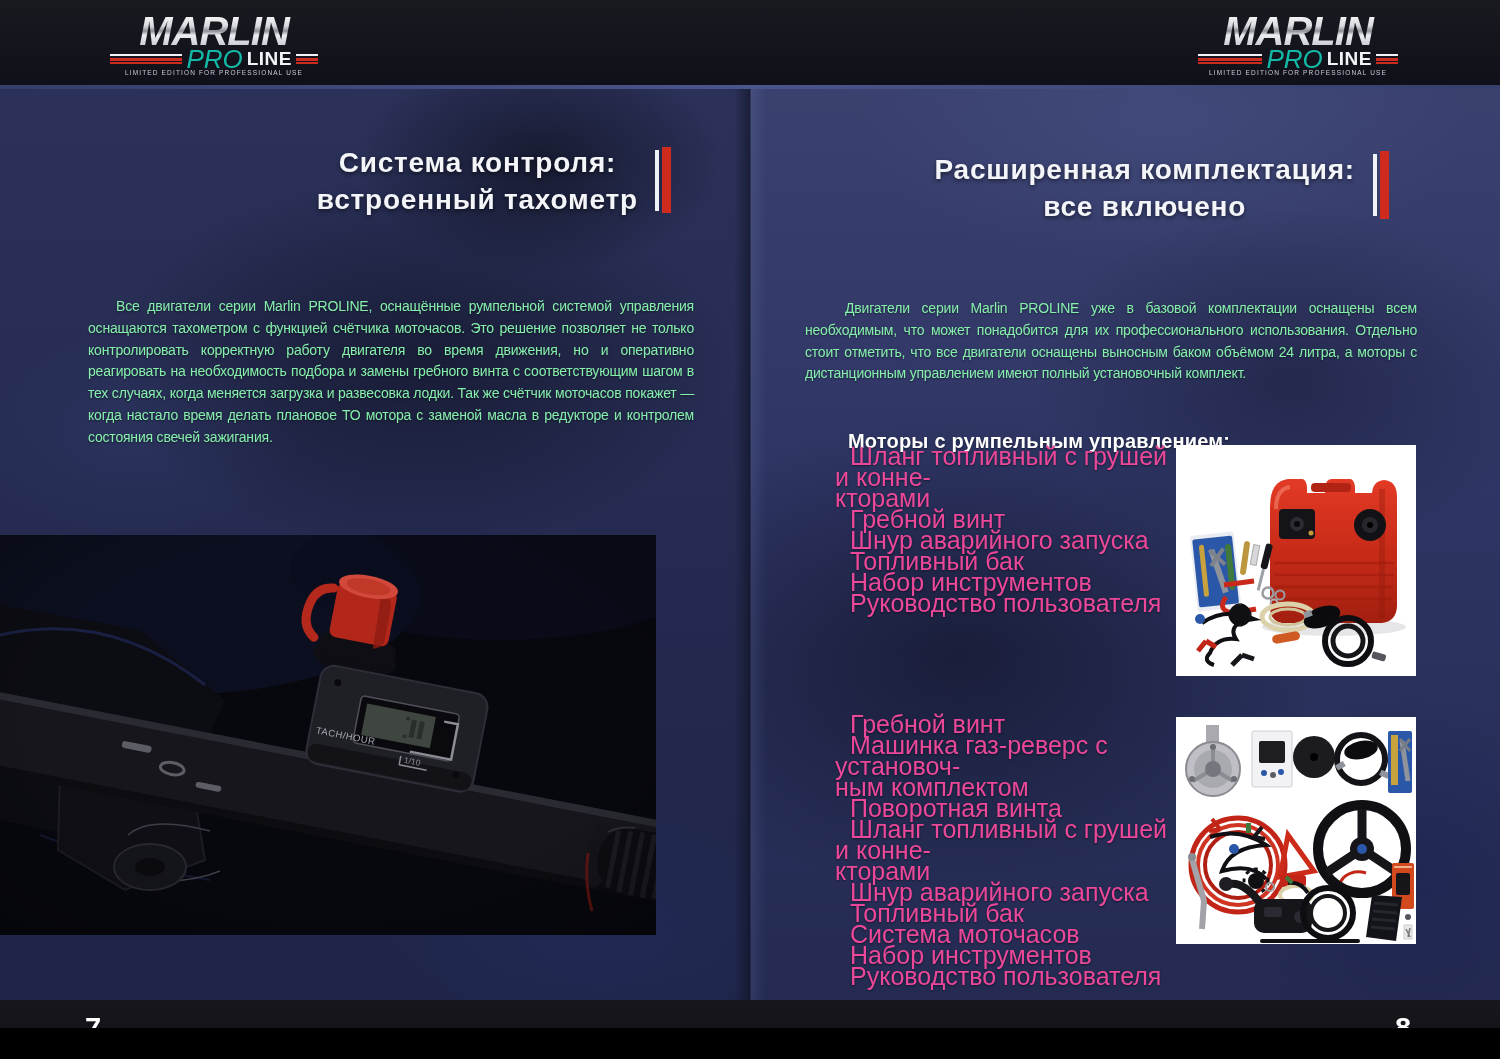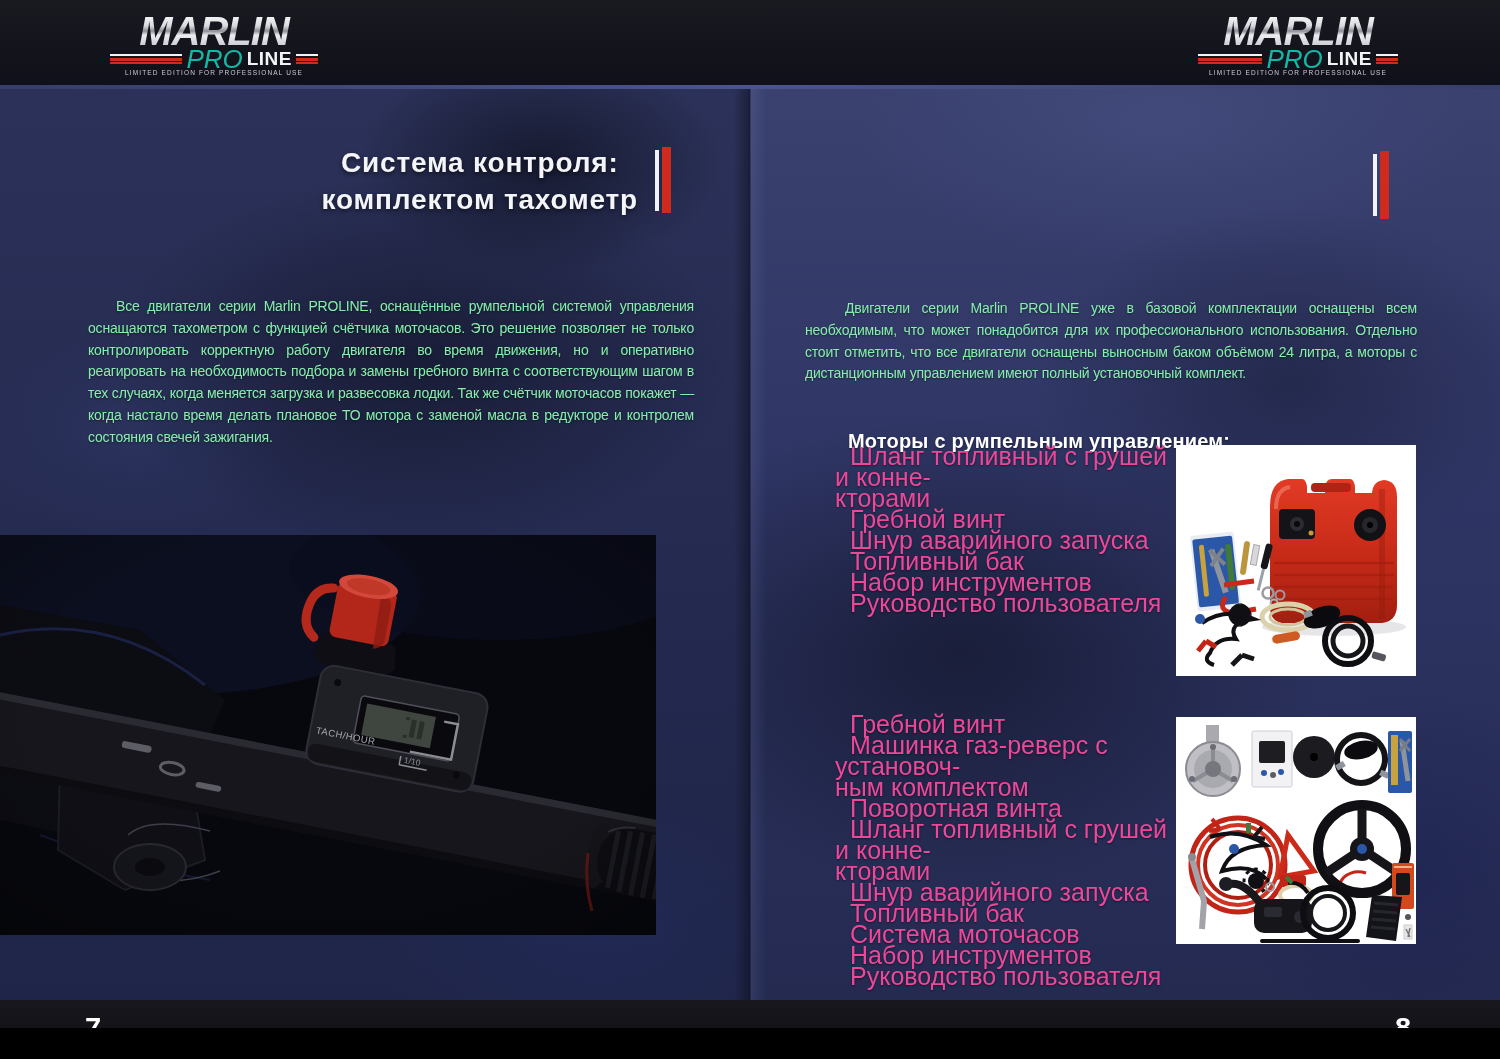--- a/index.html
+++ b/index.html
@@ -124,25 +124,29 @@
   <div class="page page-left">
     <div class="bg-overlay"></div>
   </div>
   <div class="page page-right">
     <div class="bg-overlay"></div>
   </div>
   <div class="gutter"></div>
 
   <div class="heading" id="h-left">
     <div>Система контроля:</div>
-    <div>комплектом тахометр</div>
+    <div>встроенный тахометр</div>
   </div>
   <div class="vbar-white" id="bar-lw"></div>
   <div class="vbar-red" id="bar-lr"></div>
 
+  <div class="heading" id="h-right">
+    <div>Расширенная комплектация:</div>
+    <div>все включено</div>
+  </div>
   <div class="vbar-white" id="bar-rw"></div>
   <div class="vbar-red" id="bar-rr"></div>
 
   <p class="body-copy" id="body-left">Все двигатели серии Marlin PROLINE, оснащённые румпельной системой управления оснащаются тахометром с функцией счётчика моточасов. Это решение позволяет не только контролировать корректную работу двигателя во время движения, но и оперативно реагировать на необходимость подбора и замены гребного винта с соответствующим шагом в тех случаях, когда меняется загрузка и развесовка лодки. Так же счётчик моточасов покажет — когда настало время делать плановое ТО мотора с заменой масла в редукторе и контролем состояния свечей зажигания.</p>
   <p class="body-copy" id="body-right">Двигатели серии Marlin PROLINE уже в базовой комплектации оснащены всем необходимым, что может понадобится для их профессионального использования. Отдельно стоит отметить, что все двигатели оснащены выносным баком объёмом 24 литра, а моторы с дистанционным управлением имеют полный установочный комплект.</p>
 
   <div class="list-heading" id="lh1">Моторы с румпельным управлением:</div>
   <div class="kit-list" id="list1">
     <div class="li">Шланг топливный с грушей и конне-
 кторами</div>

